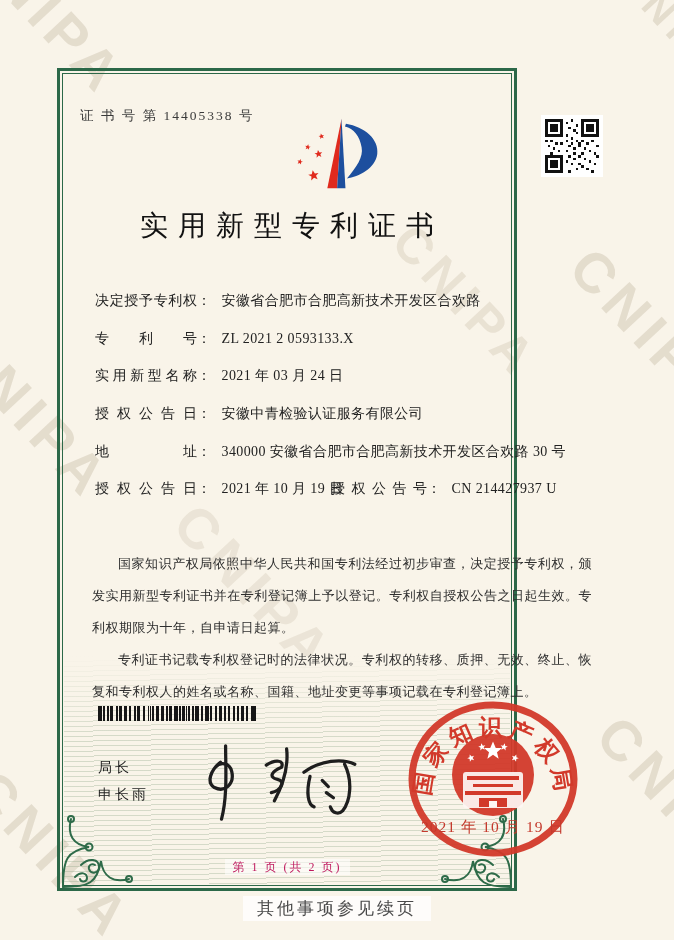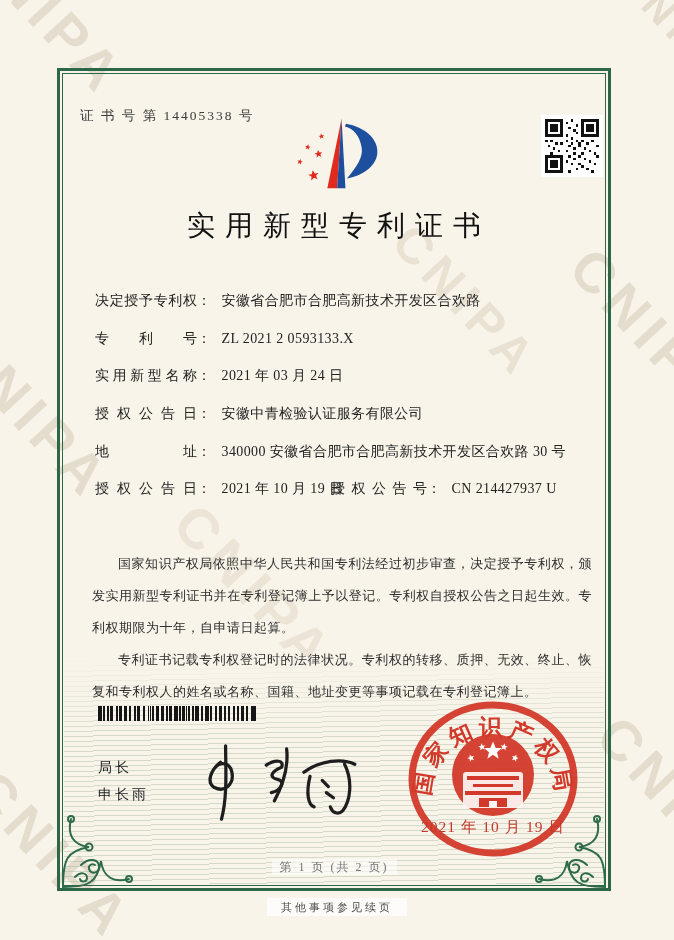--- a/index.html
+++ b/index.html
@@ -13,21 +13,21 @@
   .wm1{left:-58px;top:-22px;}
   .wm2{left:600px;top:6px;font-size:40px;}
   .wm3{left:548px;top:300px;}
   .wm4{left:372px;top:272px;font-size:50px;color:rgba(188,175,152,0.26);}
   .wm5{left:-72px;top:382px;}
   .wm6{left:152px;top:556px;color:rgba(188,175,152,0.22);}
   .wm7{left:-50px;top:822px;}
   .wm8{left:575px;top:768px;}
 
   
-  .cert{position:absolute;left:57px;top:68px;width:554px;height:823px;z-index:1;
+  .cert{position:absolute;left:57px;top:68px;width:460px;height:823px;z-index:1;
         border:3px solid #2c6848;box-sizing:border-box;}
   .cert-inner-line{position:absolute;inset:2px;border:1px solid #2c6848;pointer-events:none;}
   .stripes{position:absolute;left:4px;right:4px;bottom:4px;height:228px;
       background:repeating-linear-gradient(179deg,rgba(130,158,125,0.30) 0 1px,rgba(130,158,125,0) 1px 5px);}
   .stripes::before{content:"";position:absolute;left:0;right:0;top:0;height:80px;
       background:linear-gradient(180deg,#f9f4e9 0%,rgba(249,244,233,0) 100%);}
 
   .corner-flourish{position:absolute;width:92px;height:92px;}
   .fl-bl{left:-3px;bottom:-3px;}
   .fl-br{right:-3px;bottom:-3px;transform:scaleX(-1);}
@@ -58,25 +58,25 @@
       repeating-linear-gradient(90deg,#161616 0 1px,transparent 1px 6.5px),
       repeating-linear-gradient(90deg,transparent 0 2.5px,#161616 2.5px 4px,transparent 4px 9.5px);}
 
   .signer{position:absolute;left:38px;top:688px;font-size:14px;letter-spacing:3px;color:#222;}
   .signer div{margin-bottom:9px;}
   .signature{position:absolute;left:130px;top:668px;width:178px;height:88px;}
 
   .seal{position:absolute;left:346px;top:630px;width:174px;height:160px;}
 
   .page-info{position:absolute;left:0;right:0;top:788px;text-align:center;font-size:12px;
-             letter-spacing:2px;color:#737373;}
+             letter-spacing:2px;color:#be185d;}
   .page-info span{background:rgba(255,255,255,0.55);padding:1px 8px;}
 
   .continuation{position:absolute;left:0;right:0;top:897px;text-align:center;z-index:1;}
-  .continuation span{font-size:11px;letter-spacing:3px;color:#4a4a4a;
+  .continuation span{font-size:17px;letter-spacing:3px;color:#4a4a4a;
              background:rgba(255,255,255,0.75);padding:3px 14px;}
 </style>
 </head>
 <body>
 
 <div class="page">
 
   <div class="wm wm1">CNIPA</div>
   <div class="wm wm2">CNIPA</div>
   <div class="wm wm3">CNIPA</div>

